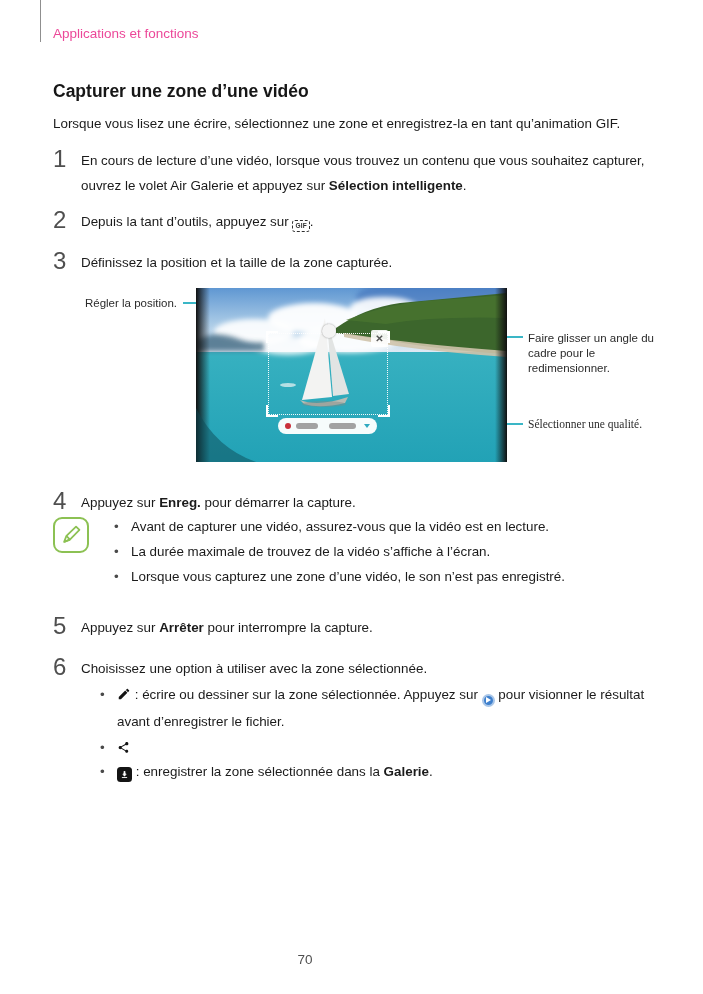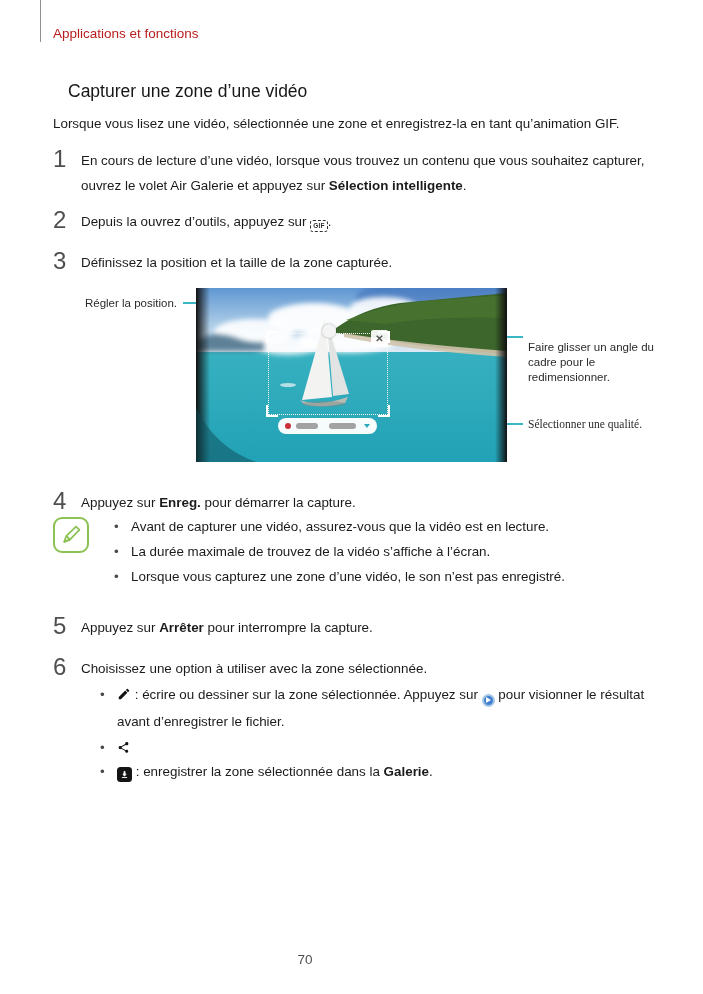--- a/index.html
+++ b/index.html
@@ -2,37 +2,37 @@
 <html><head>
 <meta charset="utf-8">
 <style>
   * { box-sizing: border-box; margin: 0; padding: 0; }
   html,body { background:#ffffff; }
   .page {
     position: relative; width: 703px; height: 994px; background:#fff;
     font-family: "Liberation Sans", sans-serif; color:#1b1b1b; overflow:hidden;
   }
   .head-rule { position:absolute; left:40px; top:0; width:1px; height:42px; background:#8f8f8f; }
-  .breadcrumb { position:absolute; left:53px; top:26px; font-size:13.5px; color:#b91c1c; }
-  .title { position:absolute; left:68px; top:81px; font-size:17.5px; font-weight:normal; color:#161616; }
+  .breadcrumb { position:absolute; left:53px; top:26px; font-size:13.5px; color:#ec4899; }
+  .title { position:absolute; left:53px; top:81px; font-size:17.5px; font-weight:bold; color:#161616; }
   .intro { position:absolute; left:53px; top:113px; width:600px; font-size:13.4px; line-height:21px; }
 
   .step { position:absolute; left:53px; width:600px; display:flex; }
   .step-num { width:28px; flex:0 0 28px; font-size:24px; color:#4f4f4f; line-height:27px; font-weight:400; }
   .step-body { flex:1; font-size:13.4px; line-height:25px; padding-top:3px; }
   .b { font-weight:bold; }
 
   
   .figure { position:absolute; left:0; top:288px; width:703px; height:176px; }
   .photo { position:absolute; left:196px; top:0; width:311px; height:174px; overflow:hidden; background:#2fb0c0; }
   .photo svg { display:block; width:311px; height:174px; }
 
   .ann { position:absolute; font-size:11.5px; line-height:15px; color:#2b2b2b; }
   .ann-position { left:40px; top:8px; width:137px; text-align:right; }
-  .ann-resize { left:528px; top:52px; width:130px; }
+  .ann-resize { left:528px; top:43px; width:130px; }
   .ann-quality { left:528px; top:129px; width:130px;font-family:Liberation Serif, serif; }
   .callout { position:absolute; background:#3ab6c6; }
   .c1h { left:183px; top:14px; width:147px; height:2px; }
   .c1v { left:329px; top:14px; width:2px; height:26px; }
   .c2  { left:392px; top:48px; width:131px; height:2px; }
   .c3  { left:380px; top:135px; width:143px; height:2px; }
 
   .sel { position:absolute; left:72px; top:45px; width:120px; height:82px;
          border:1.4px dotted rgba(255,255,255,.95); }
   .br { position:absolute; width:12px; height:12px; }
@@ -78,30 +78,30 @@
 </style>
 </head>
 <body>
 
 <div class="page">
 
   <div class="head-rule"></div>
   <div class="breadcrumb">Applications et fonctions</div>
 
   <h1 class="title">Capturer une zone d’une vidéo</h1>
-  <p class="intro">Lorsque vous lisez une vidéo, sélectionnée une zone et enregistrez-la en tant qu’animation GIF.</p>
+  <p class="intro">Lorsque vous lisez une écrire, sélectionnez une zone et enregistrez-la en tant qu’animation GIF.</p>
 
   <div class="step" style="top:145px">
     <div class="step-num">1</div>
     <div class="step-body"><span>En cours de lecture d’une vidéo, lorsque vous trouvez un contenu que vous souhaitez capturer, ouvrez le volet Air Galerie et appuyez sur </span><span class="b">Sélection intelligente</span><span>.</span></div>
   </div>
 
   <div class="step" style="top:206px">
     <div class="step-num">2</div>
-    <div class="step-body"><span>Depuis la ouvrez d’outils, appuyez sur </span><span class="gif-chip">GIF</span><span>.</span></div>
+    <div class="step-body"><span>Depuis la tant d’outils, appuyez sur </span><span class="gif-chip">GIF</span><span>.</span></div>
   </div>
 
   <div class="step" style="top:247px">
     <div class="step-num">3</div>
     <div class="step-body">Définissez la position et la taille de la zone capturée.</div>
   </div>
 
   <div class="figure">
     <div class="ann ann-position">Régler la position.</div>
     <div class="callout c1h"></div>

